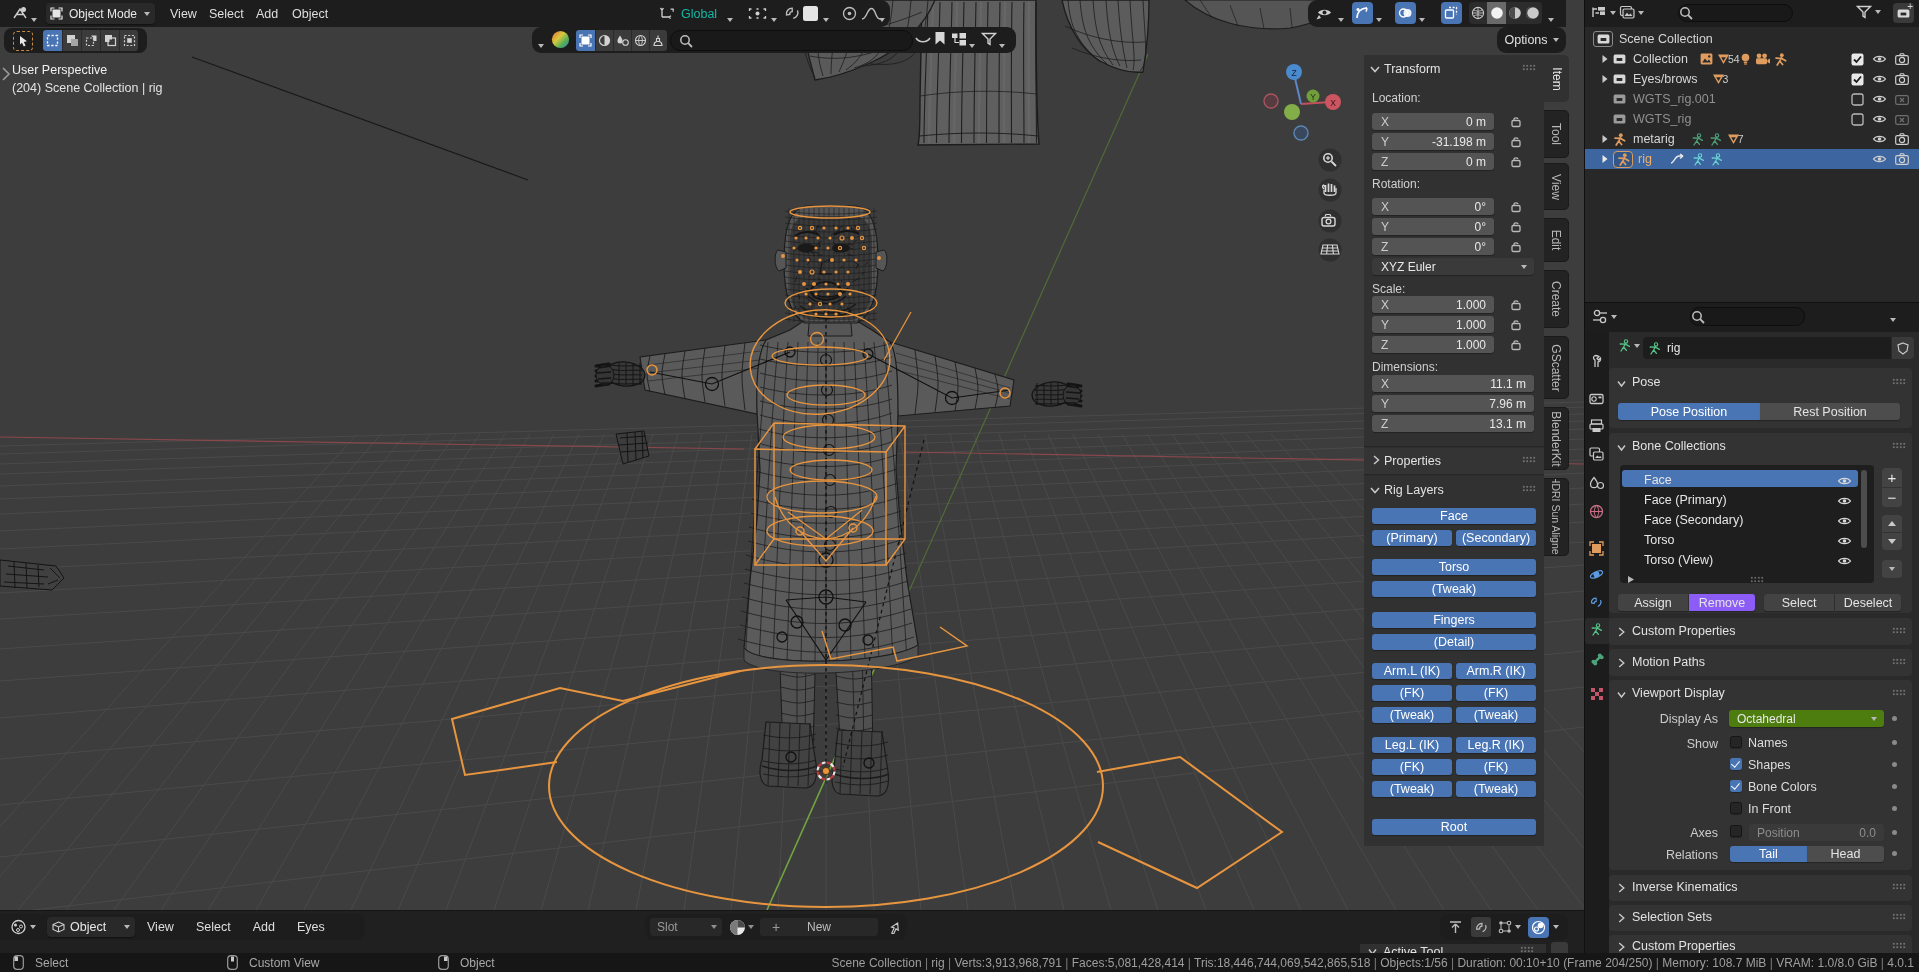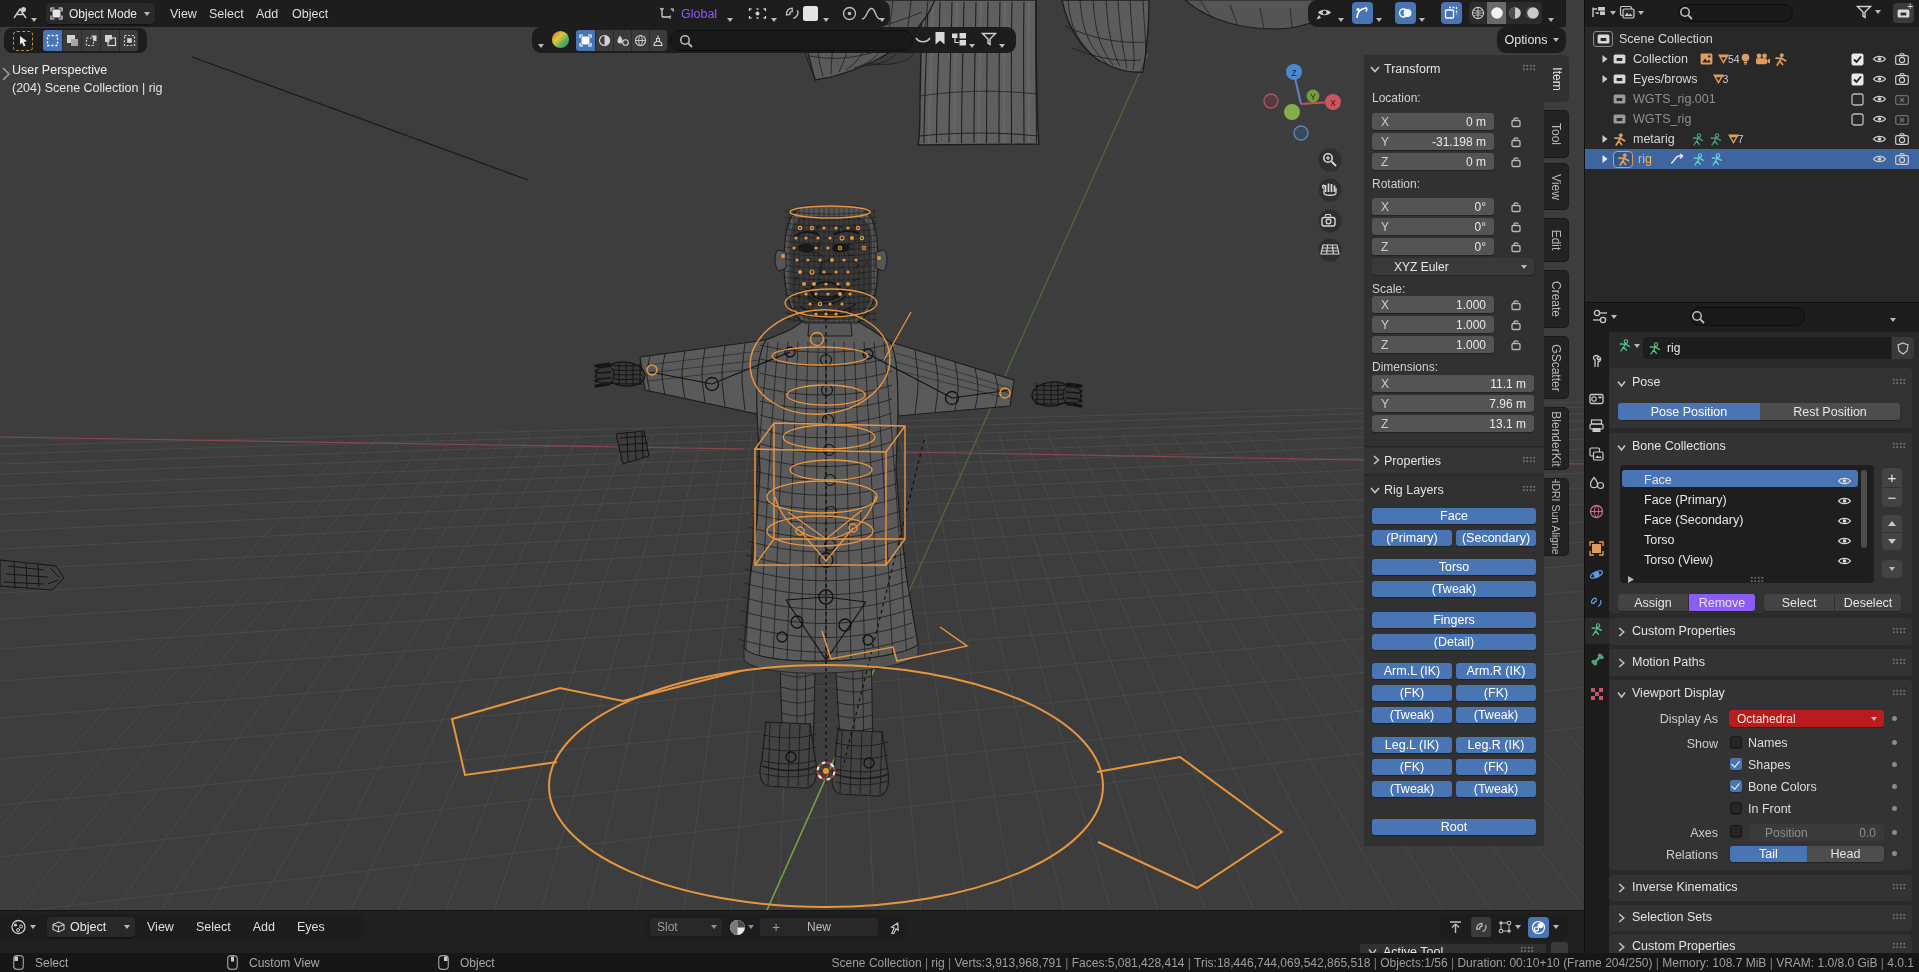--- a/index.html
+++ b/index.html
@@ -529,21 +529,21 @@
       <span class="chev" style="margin-left:auto;margin-right:5px"></span>
     </div>
     <div class="abs" style="left:170px;top:7px"><span style="font-size:12.5px;color:#dfdfdf">View</span></div>
     <div class="abs" style="left:209px;top:7px"><span style="font-size:12.5px;color:#dfdfdf">Select</span></div>
     <div class="abs" style="left:256px;top:7px"><span style="font-size:12.5px;color:#dfdfdf">Add</span></div>
     <div class="abs" style="left:292px;top:7px"><span style="font-size:12.5px;color:#dfdfdf">Object</span></div>
     <div class="abs" style="left:658px;top:6px"><svg width="18" height="15" viewBox="0 0 18 15" style="">
         <path d="M4,11 L4,4 M4,11 L11,11 M4,4 L2.5,2 M4,4 L5.5,2.2 M11,11 L13,9.8 M11,11 L12.6,12.6" stroke="#cfcfcf" stroke-width="1.3" fill="none"></path>
         <path d="M12.6,3.2 l2.6,0 l0,2.6" stroke="#cfcfcf" stroke-width="1.2" fill="none"></path>
       </svg></div>
-    <div class="abs" style="left:681px;top:7px"><span style="font-size:12.5px;color:#8b5cf6">Global</span></div>
+    <div class="abs" style="left:681px;top:7px"><span style="font-size:12.5px;color:#14b8a6">Global</span></div>
     <div class="abs" style="left:727px;top:11px"><span class="chev"></span></div>
     <div class="abs" style="left:748px;top:6px"><svg width="20" height="15" viewBox="0 0 20 15" style="">
         <path d="M1.5,5 L1.5,3 L3.5,3 M8.5,3 L10.5,3 M15.5,3 L17.5,3 L17.5,5 M1.5,10 L1.5,12 L3.5,12 M17.5,10 L17.5,12 L15.5,12 M8.5,12 L10.5,12" stroke="#cfcfcf" stroke-width="1.3" fill="none"></path>
         <circle cx="9.5" cy="7.5" r="2" fill="#cfcfcf"></circle>
       </svg></div>
     <div class="abs" style="left:771px;top:11px"><span class="chev"></span></div>
     <div class="abs" style="left:784px;top:5px"><svg width="17" height="16" viewBox="0 0 17 16" style="">
         <path d="M5,13 C2.4,11 2.2,6.5 5,4.2 L7.3,6.8 C6,7.8 6,9.6 7.2,10.6 Z" fill="none" stroke="#bdbdbd" stroke-width="1.4" transform="rotate(40 8 8)"></path>
         <path d="M10.5,2.5 C13.8,4 14.6,8.6 12.4,11.4" fill="none" stroke="#bdbdbd" stroke-width="1.4" transform="rotate(40 8 8)"></path>
       </svg></div>
@@ -788,21 +788,21 @@
       </svg></div>
     <div class="field" style="left:8px;top:183px;width:122px;height:17px">
       <span class="lab">Z</span>
       <span class="val">0°</span>
     </div>
     <div class="abs" style="left:146px;top:185px"><svg width="12" height="13" viewBox="0 0 12 13" style="">
         <rect x="2" y="5.5" width="8" height="6" rx="1.2" fill="none" stroke="#b9b9b9" stroke-width="1.3"></rect>
         <path d="M4,5.5 L4,4 C4,2.4 8,2.4 8,4" fill="none" stroke="#b9b9b9" stroke-width="1.3"></path>
       </svg></div>
     <div class="field" style="left:8px;top:203px;width:162px;height:17px;background:#3a3a3a">
-      <span style="margin-left:22px">XYZ Euler</span>
+      <span style="margin-left:9px">XYZ Euler</span>
       <span class="chev" style="margin-left:auto;margin-right:7px"></span>
     </div>
     <div class="abs" style="left:8px;top:227px;color:#d0d0d0">Scale:</div>
     <div class="field" style="left:8px;top:241px;width:122px;height:17px">
       <span class="lab">X</span>
       <span class="val">1.000</span>
     </div>
     <div class="abs" style="left:146px;top:243px"><svg width="12" height="13" viewBox="0 0 12 13" style="">
         <rect x="2" y="5.5" width="8" height="6" rx="1.2" fill="none" stroke="#b9b9b9" stroke-width="1.3"></rect>
         <path d="M4,5.5 L4,4 C4,2.4 8,2.4 8,4" fill="none" stroke="#b9b9b9" stroke-width="1.3"></path>
@@ -1321,42 +1321,42 @@
     </svg>
     <div class="abs panelhdr" style="left:47px;top:352px">Motion Paths</div>
     <div class="grip" style="left:307px;top:355px"></div>
     <div class="abs" style="left:24px;top:377px;width:303px;height:190px;background:#333333;border-radius:4px"></div>
     <svg class="abs" style="left:32px;top:388px" width="9" height="8" viewBox="0 0 9 8">
       <path d="M1,1.5 L4.5,6 L8,1.5" stroke="#c9c9c9" stroke-width="1.4" fill="none"></path>
     </svg>
     <div class="abs panelhdr" style="left:47px;top:383px">Viewport Display</div>
     <div class="grip" style="left:307px;top:386px"></div>
     <div class="row-label" style="left:60px;top:409px;width:73px">Display As</div>
-    <div class="field" style="left:144px;top:407px;width:155px;height:17px;background:#b91c1c">
+    <div class="field" style="left:144px;top:407px;width:155px;height:17px;background:#4d7c0f">
       <span style="margin-left:8px">Octahedral</span>
       <span class="chev" style="margin-left:auto;margin-right:7px"></span>
     </div>
     <div class="dot" style="left:307px;top:413px"></div>
     <div class="row-label" style="left:60px;top:434px;width:73px">Show</div>
     <div class="cb" style="left:145px;top:433px"></div>
     <div class="abs" style="left:163px;top:433px;color:#dddddd;font-size:12.5px">Names</div>
     <div class="dot" style="left:307px;top:437px"></div>
     <div class="cb on" style="left:145px;top:455px"></div>
     <div class="abs" style="left:163px;top:455px;color:#dddddd;font-size:12.5px">Shapes</div>
     <div class="dot" style="left:307px;top:459px"></div>
     <div class="cb on" style="left:145px;top:477px"></div>
     <div class="abs" style="left:163px;top:477px;color:#dddddd;font-size:12.5px">Bone Colors</div>
     <div class="dot" style="left:307px;top:481px"></div>
     <div class="cb" style="left:145px;top:499px"></div>
     <div class="abs" style="left:163px;top:499px;color:#dddddd;font-size:12.5px">In Front</div>
     <div class="dot" style="left:307px;top:503px"></div>
     <div class="row-label" style="left:60px;top:523px;width:73px">Axes</div>
     <div class="cb" style="left:145px;top:522px"></div>
     <div class="field" style="left:164px;top:521px;width:135px;height:17px;background:#3a3a3a;box-shadow:none">
-      <span style="margin-left:16px;color:#8d8d8d">Position</span>
+      <span style="margin-left:8px;color:#8d8d8d">Position</span>
       <span style="margin-left:auto;margin-right:8px;color:#8d8d8d">0.0</span>
     </div>
     <div class="dot" style="left:307px;top:527px"></div>
     <div class="row-label" style="left:60px;top:545px;width:73px">Relations</div>
     <div class="btnblue" style="left:145px;top:543px;width:77px;height:16px;border-radius:3px 0 0 3px">Tail</div>
     <div class="btngrey" style="left:222px;top:543px;width:77px;height:16px;border-radius:0 3px 3px 0">Head</div>
     <div class="dot" style="left:307px;top:548px"></div>
     <div class="abs" style="left:24px;top:572px;width:303px;height:26px;background:#333333;border-radius:4px"></div>
     <svg class="abs" style="left:33px;top:580px" width="7" height="10" viewBox="0 0 7 10">
       <path d="M1.2,1 L5.8,5 L1.2,9" stroke="#c9c9c9" stroke-width="1.4" fill="none"></path>

